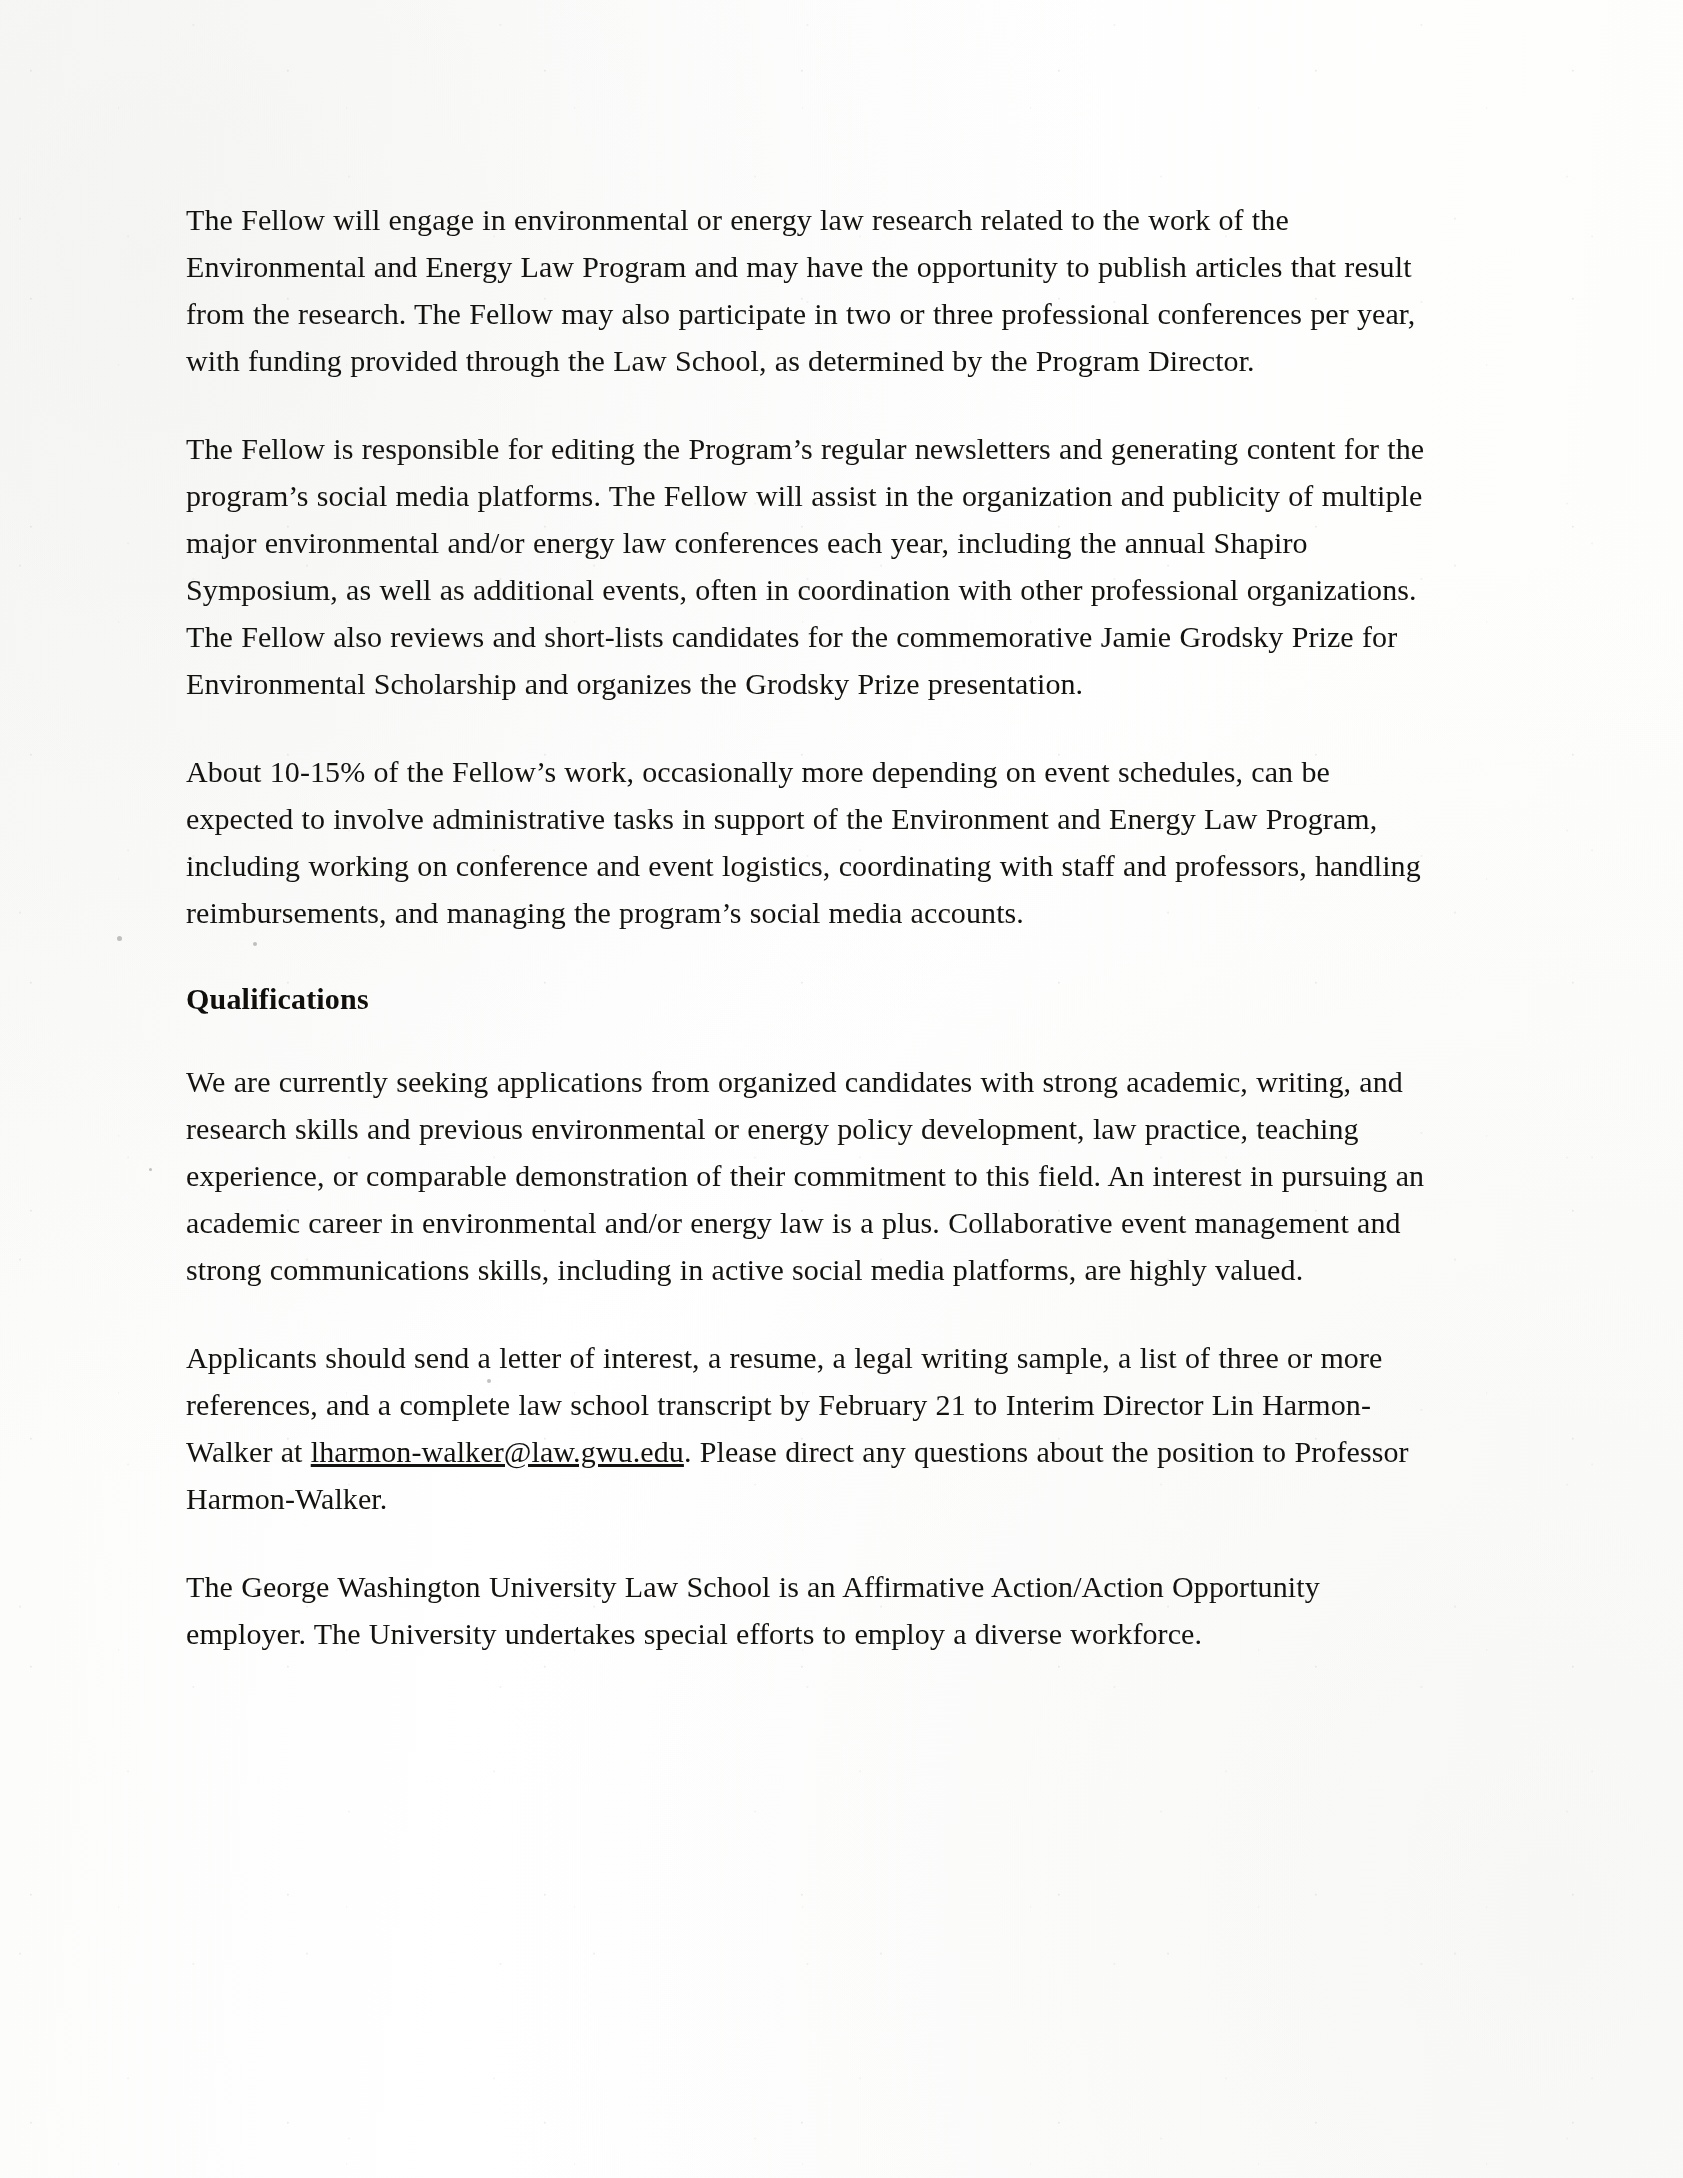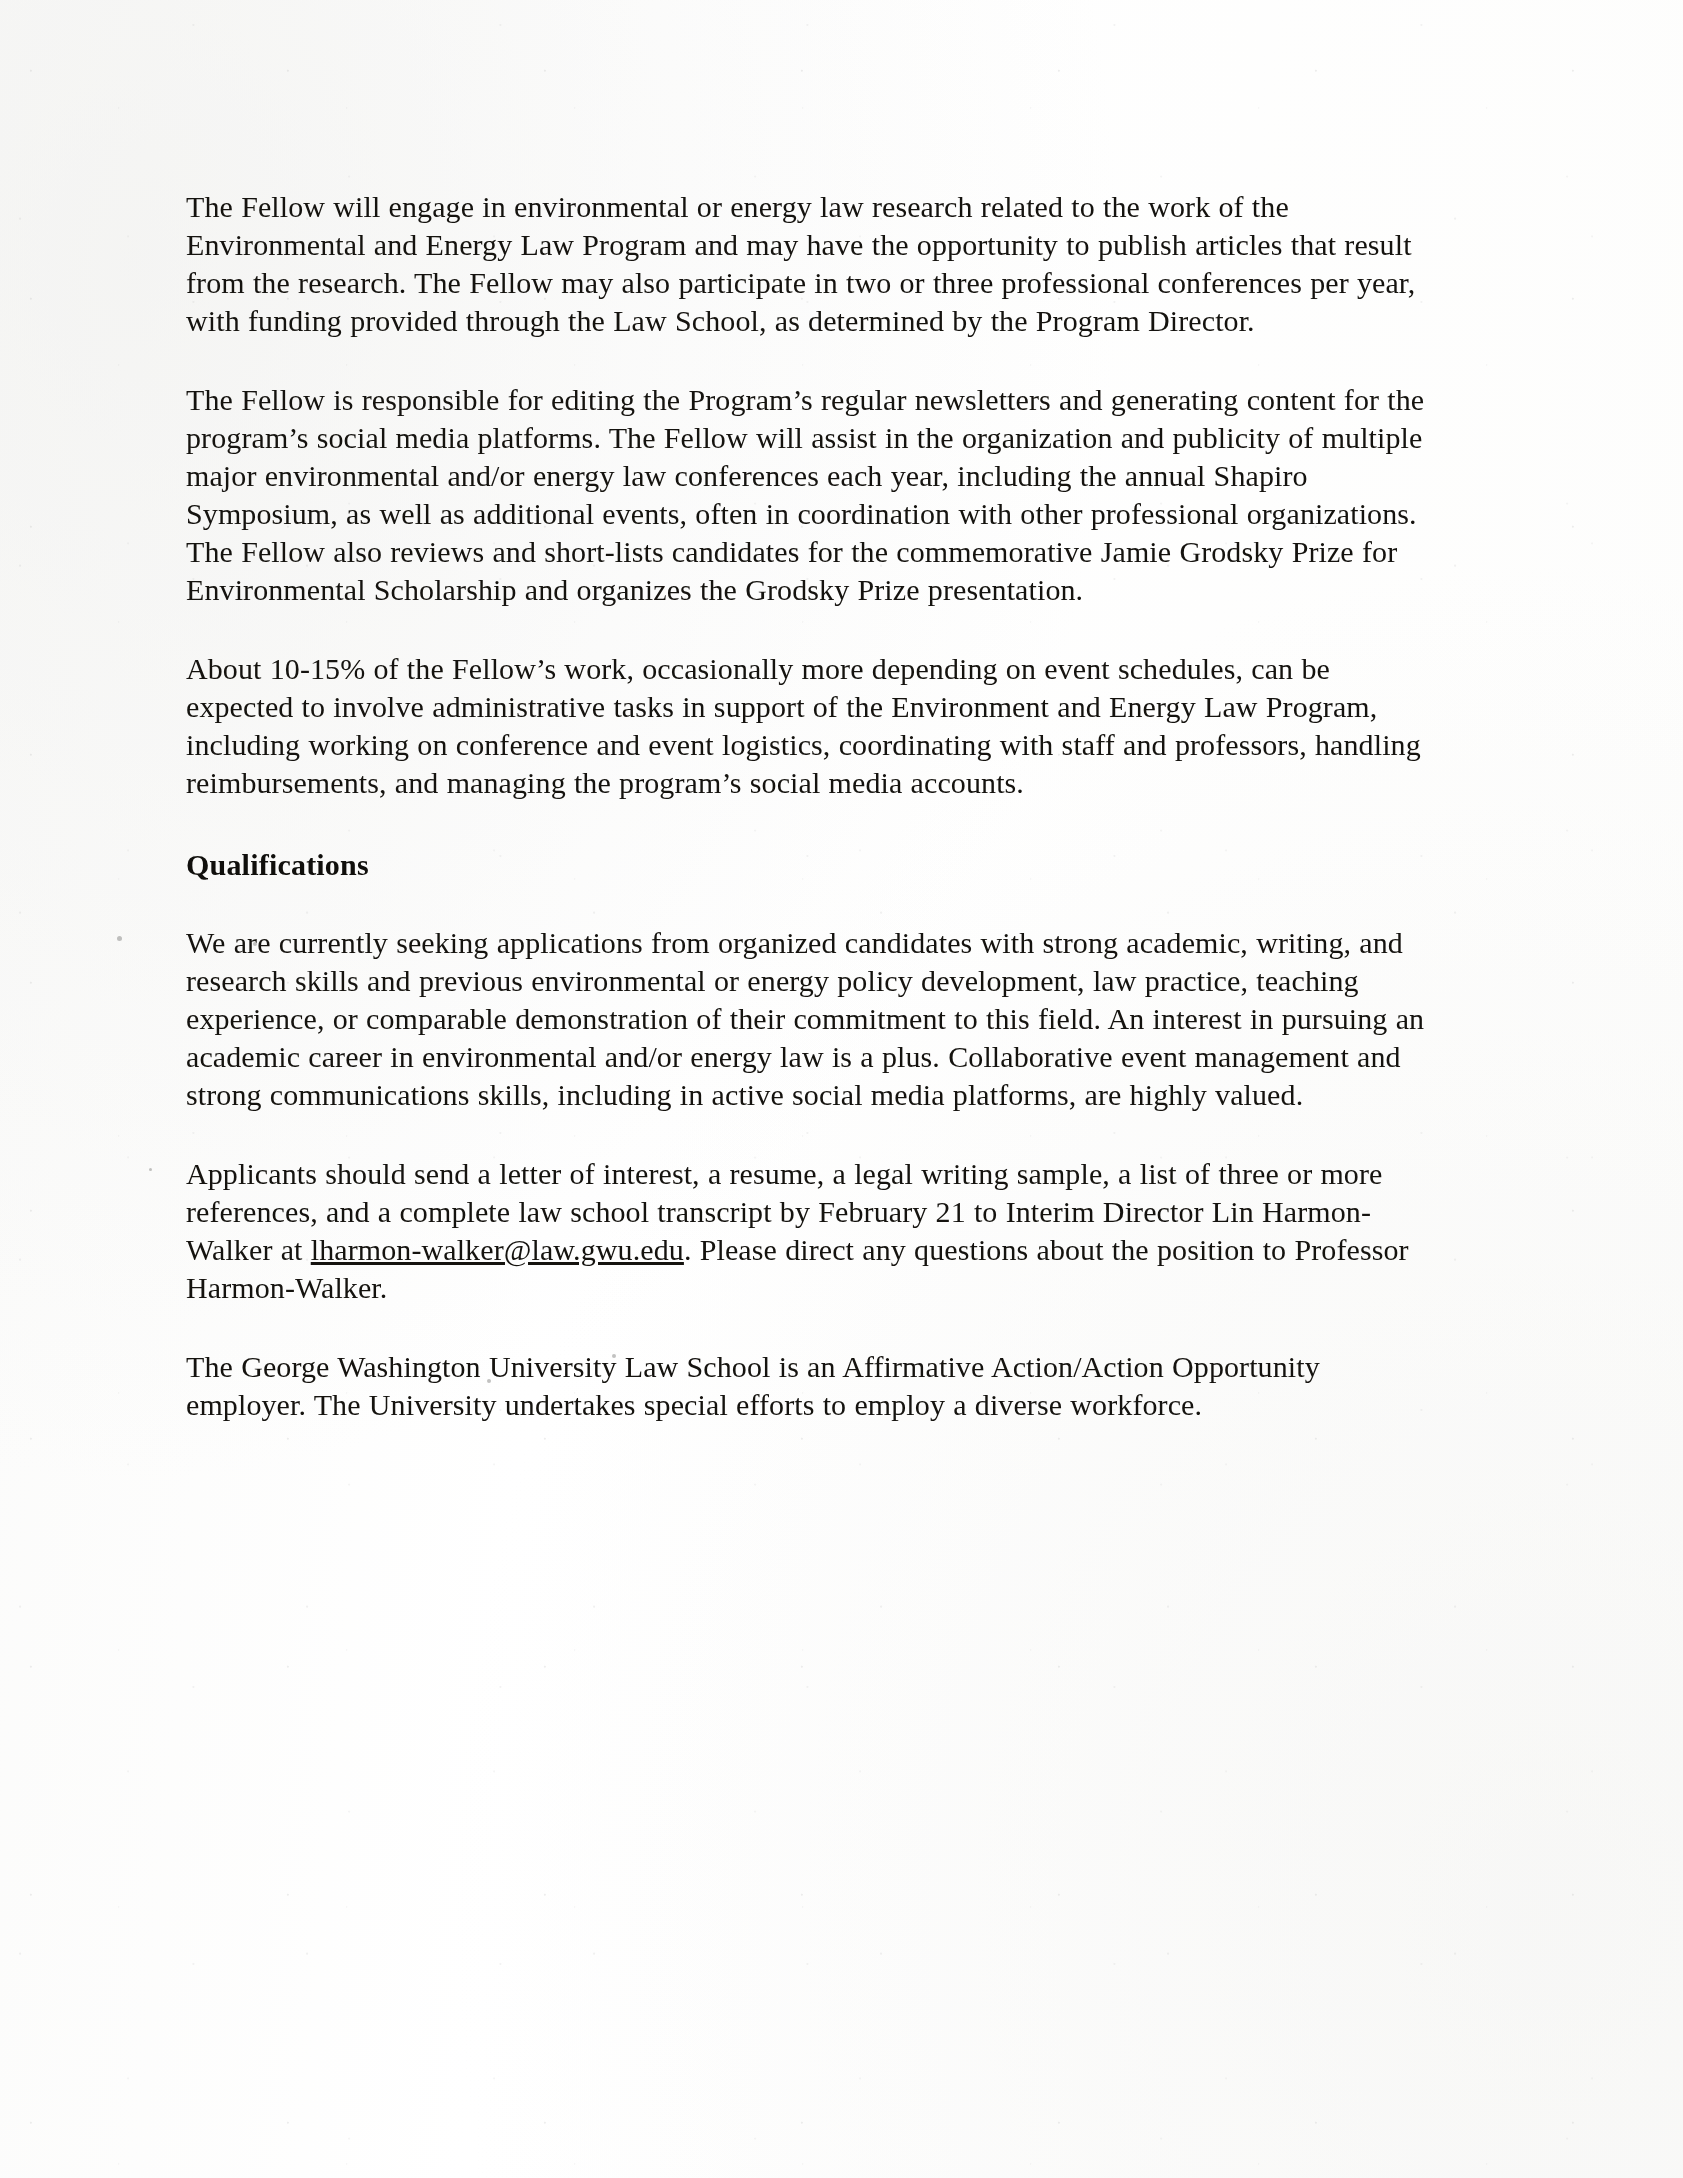--- a/index.html
+++ b/index.html
@@ -44,23 +44,23 @@
   }
 
   #text-column {
     position: absolute;
     left: 186px;
     top: 188px;
     width: 1249px;
   }
 
   p.body-para {
-    margin: 0 0 41px 0;
+    margin: 8px 0 41px 0;
     font-size: 30px;
-    line-height: 38px;
+    line-height: 47px;
     color: #15130f;
     text-align: left;
     letter-spacing: 0.1px;
     word-spacing: 0.6px;
   }
 
   h2.section-heading {
     margin: 16px 0 37px 0;
     font-size: 30px;
     line-height: 44px;

